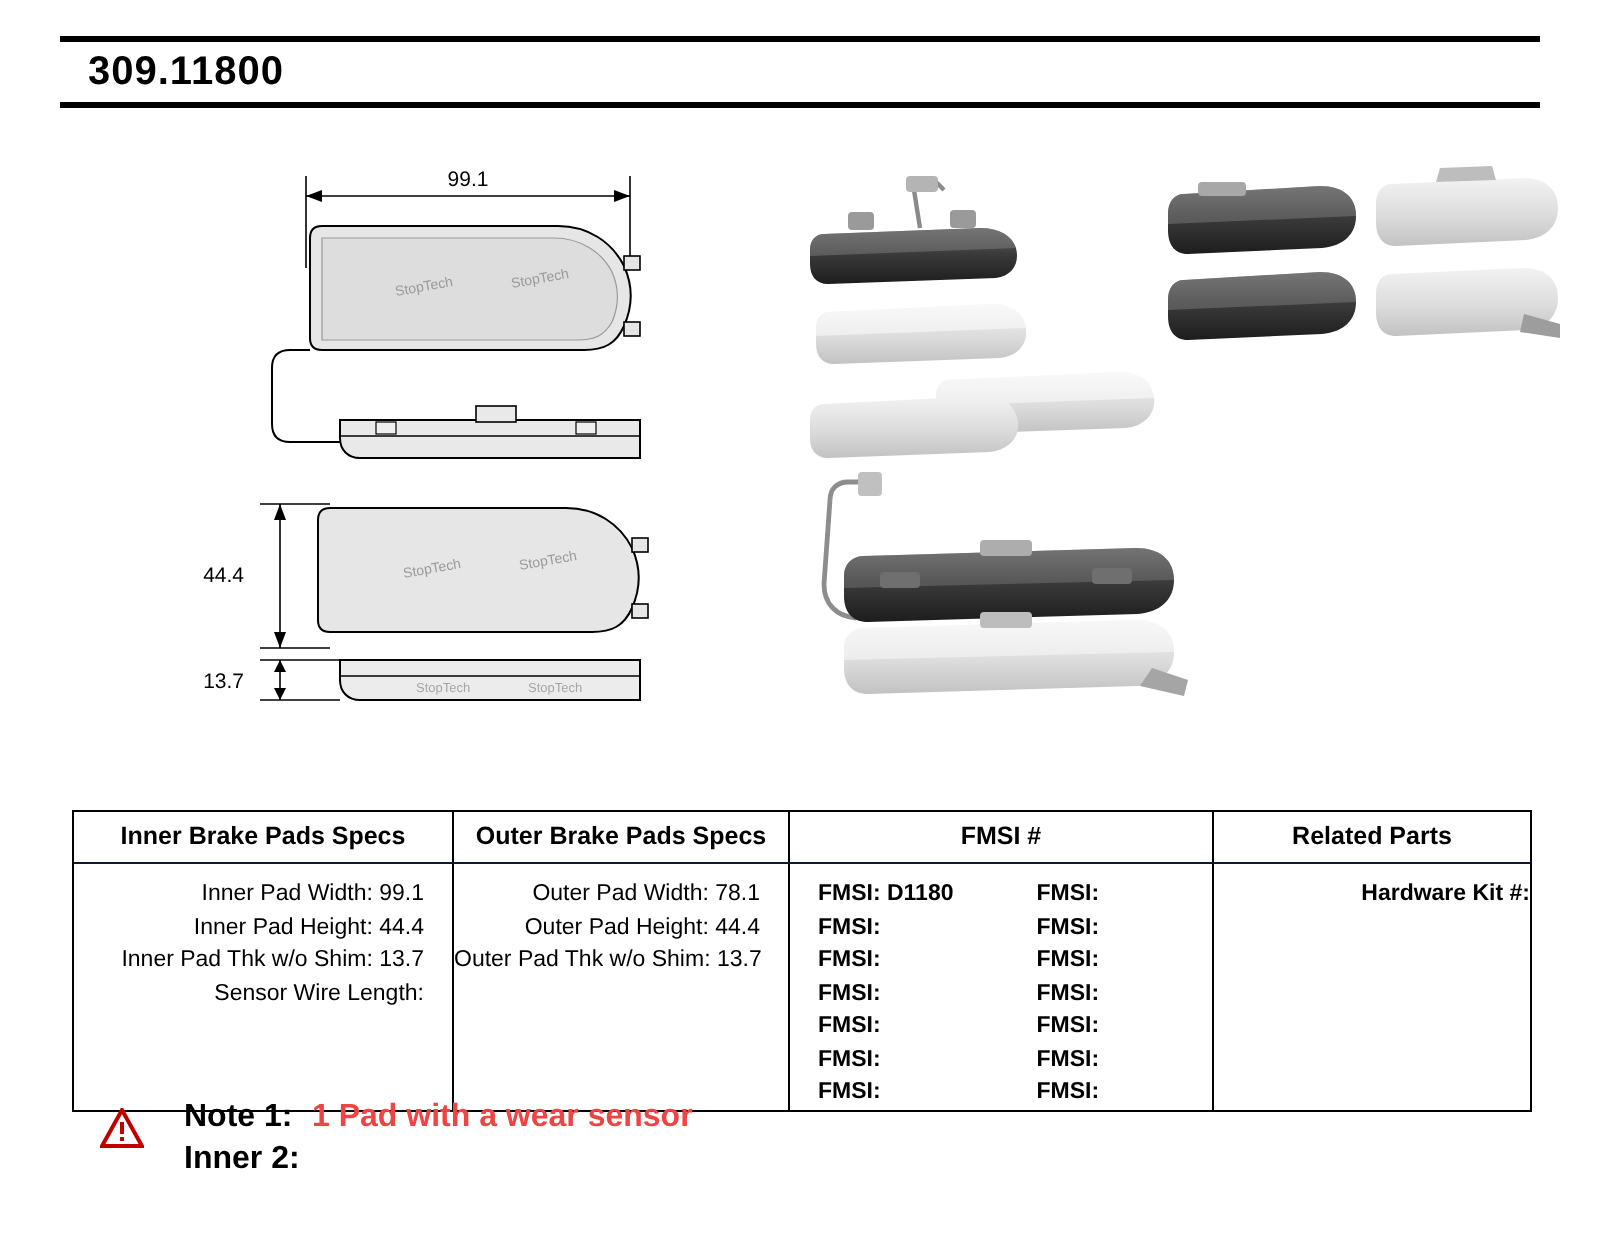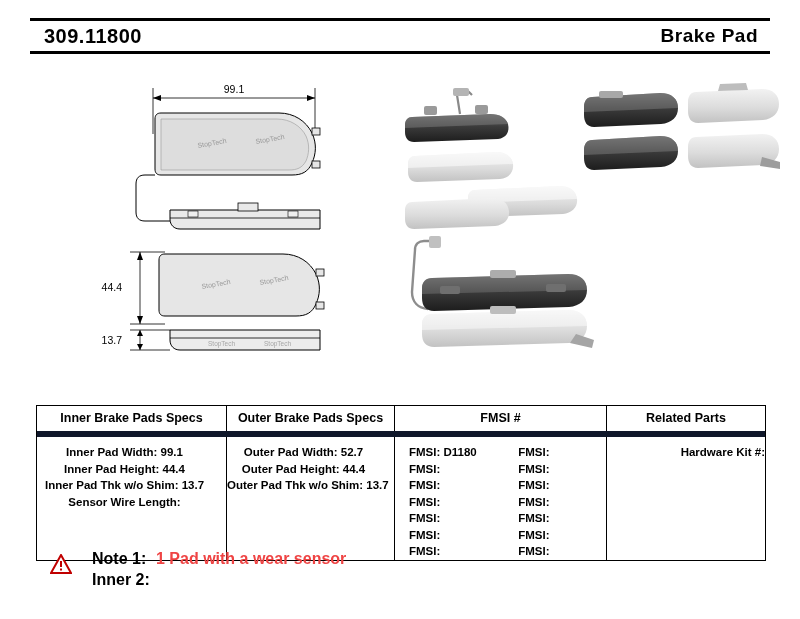--- a/index.html
+++ b/index.html
@@ -42,40 +42,40 @@
   }
   svg.artsvg{display:block;}
 
   
   .spec-table{
     position:absolute;left:36px;top:405px;width:728px;
     border:1px solid #000;
     border-collapse:collapse;
   }
   .spec-table .thead{
-    display:flex;border-bottom:6px solid #0f172a;
+    display:flex;border-bottom:1px solid #0f172a;
   }
   .spec-table .col{
     box-sizing:border-box;
     padding:5px 0 6px 0;
     text-align:center;
     font-weight:bold;
     font-size:12.5px;
   }
   .c1{width:190px;border-right:1px solid #000;}
   .c2{width:168px;border-right:1px solid #000;}
   .c3{width:212px;border-right:1px solid #000;}
   .c4{width:158px;}
   .tbody{display:flex;min-height:110px;}
   .bcol{box-sizing:border-box;font-size:11.5px;padding-top:7px;}
   .bcol.c1,.bcol.c2,.bcol.c3{border-right:1px solid #000;}
   .spec-line{
-    text-align:center;
+    text-align:right;
     padding-right:14px;
-    font-weight:bold;
+    font-weight:normal;
     line-height:16.5px;
     white-space:nowrap;
   }
   .fmsi-row{
     display:flex;line-height:16.5px;font-weight:bold;
   }
   .fmsi-left{width:112px;text-align:left;padding-left:14px;white-space:nowrap;}
   .fmsi-right{width:90px;text-align:left;white-space:nowrap;}
   .related-line{
     padding-left:10px;font-weight:bold;line-height:16.5px;text-align:right;
@@ -96,21 +96,20 @@
 </style>
 </head>
 <body>
 
 <div class="page">
 
   <div class="header">
     <div class="rule-top"></div>
     <div class="rule-bottom"></div>
     <div class="part-number">309.11800</div>
-    <div class="doc-title">Brake Pad</div>
   </div>
 
   <div class="art">
     <svg class="artsvg" width="760" height="330" viewBox="0 0 760 330" xmlns="http://www.w3.org/2000/svg">
       <defs>
         <linearGradient id="padgrey" x1="0" y1="0" x2="0" y2="1">
           <stop offset="0%" stop-color="#f2f2f2"></stop>
           <stop offset="55%" stop-color="#dcdcdc"></stop>
           <stop offset="100%" stop-color="#c2c2c2"></stop>
         </linearGradient>
@@ -279,21 +278,21 @@
     <div class="tbody">
 
       <div class="bcol c1">
         <div class="spec-line">Inner Pad Width: 99.1</div>
         <div class="spec-line">Inner Pad Height: 44.4</div>
         <div class="spec-line">Inner Pad Thk w/o Shim: 13.7</div>
         <div class="spec-line">Sensor Wire Length:</div>
       </div>
 
       <div class="bcol c2">
-        <div class="spec-line">Outer Pad Width:  52.7</div>
+        <div class="spec-line">Outer Pad Width:  78.1</div>
         <div class="spec-line">Outer Pad Height:  44.4</div>
         <div class="spec-line">Outer Pad Thk w/o Shim:  13.7</div>
       </div>
 
       <div class="bcol c3">
         <div class="fmsi-row">
           <span class="fmsi-left">FMSI:  D1180</span>
           <span class="fmsi-right">FMSI:</span>
         </div>
         <div class="fmsi-row">

